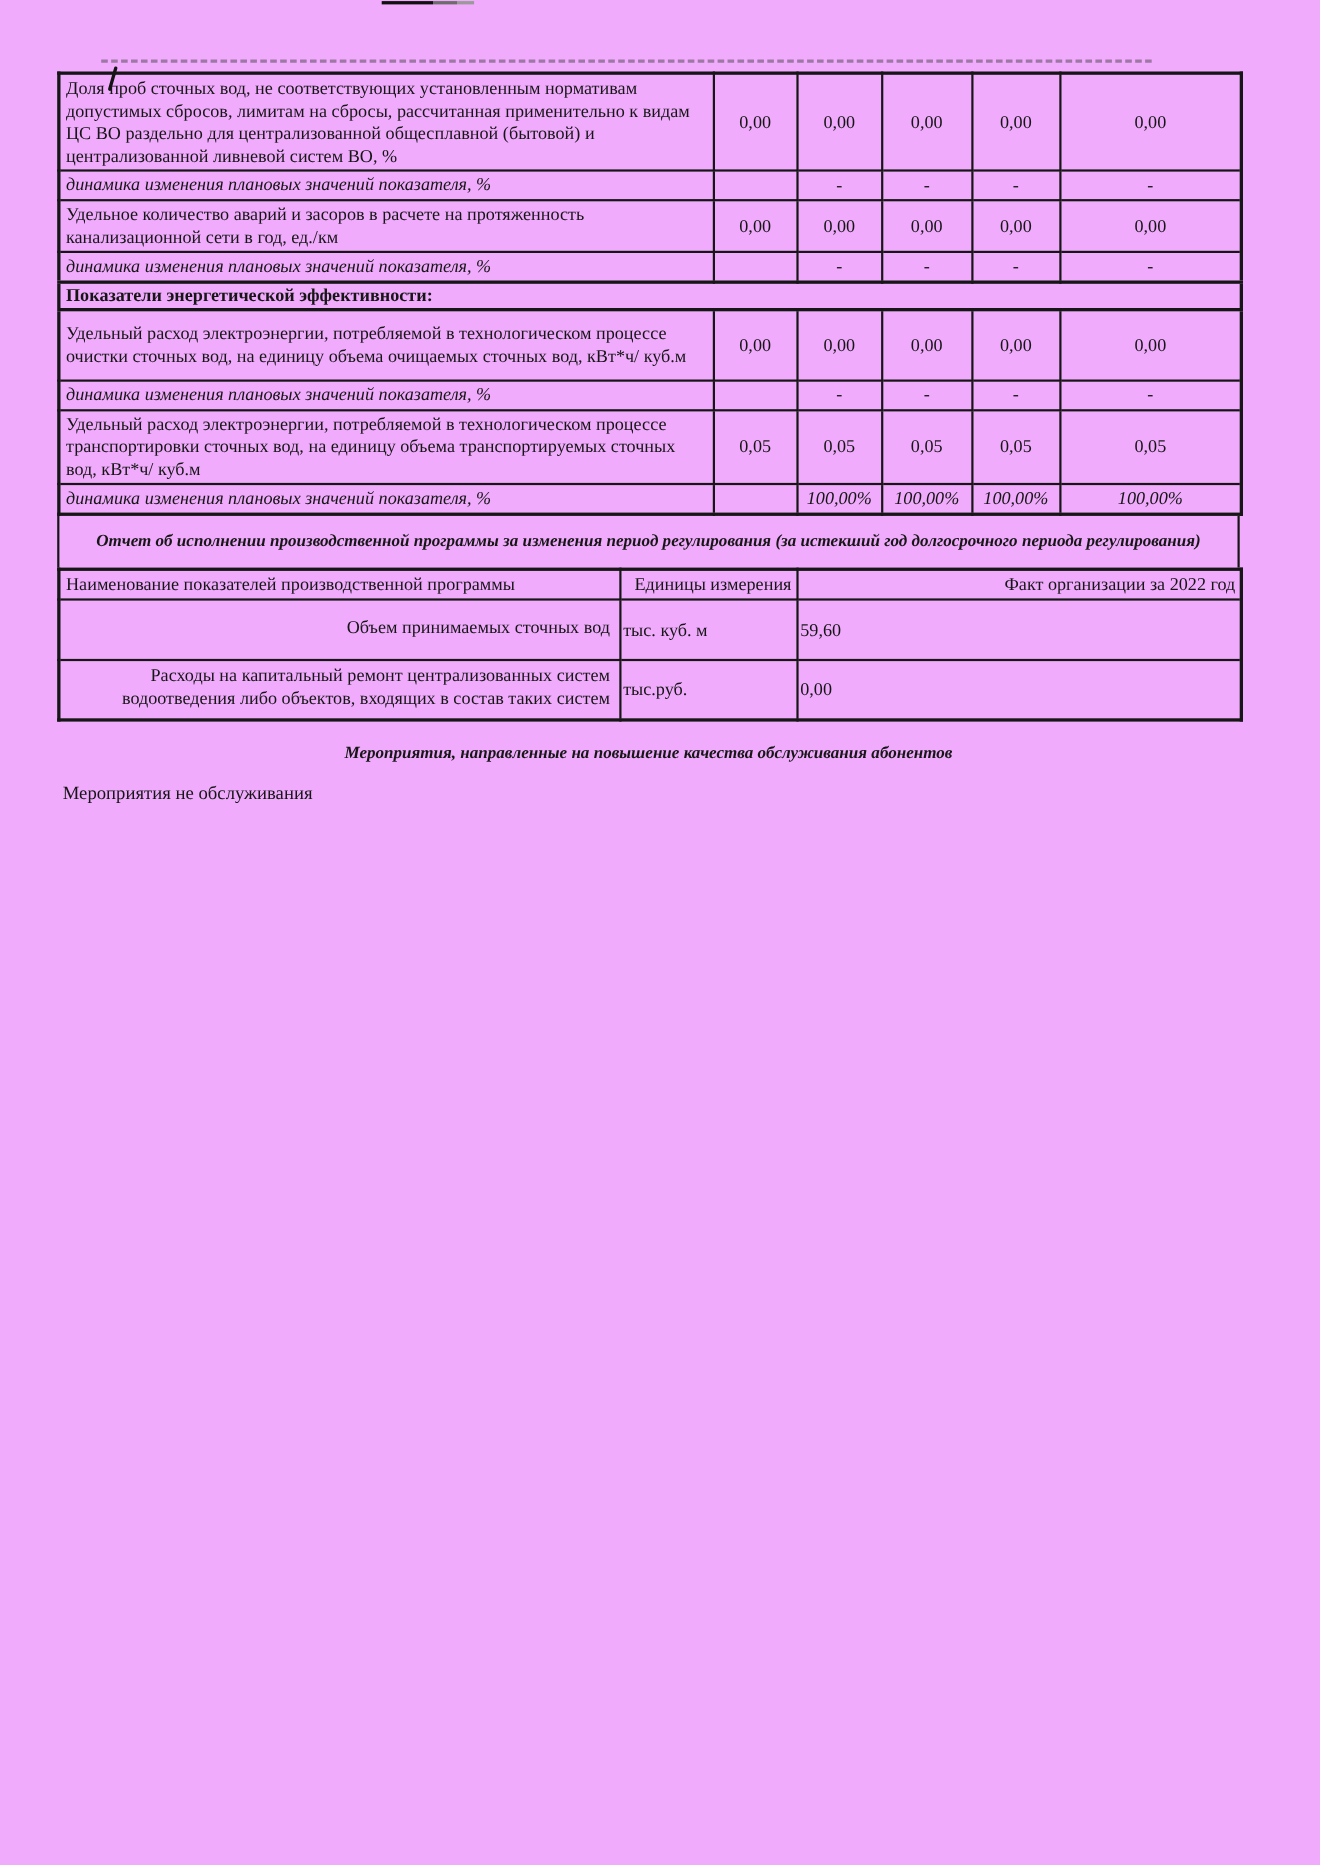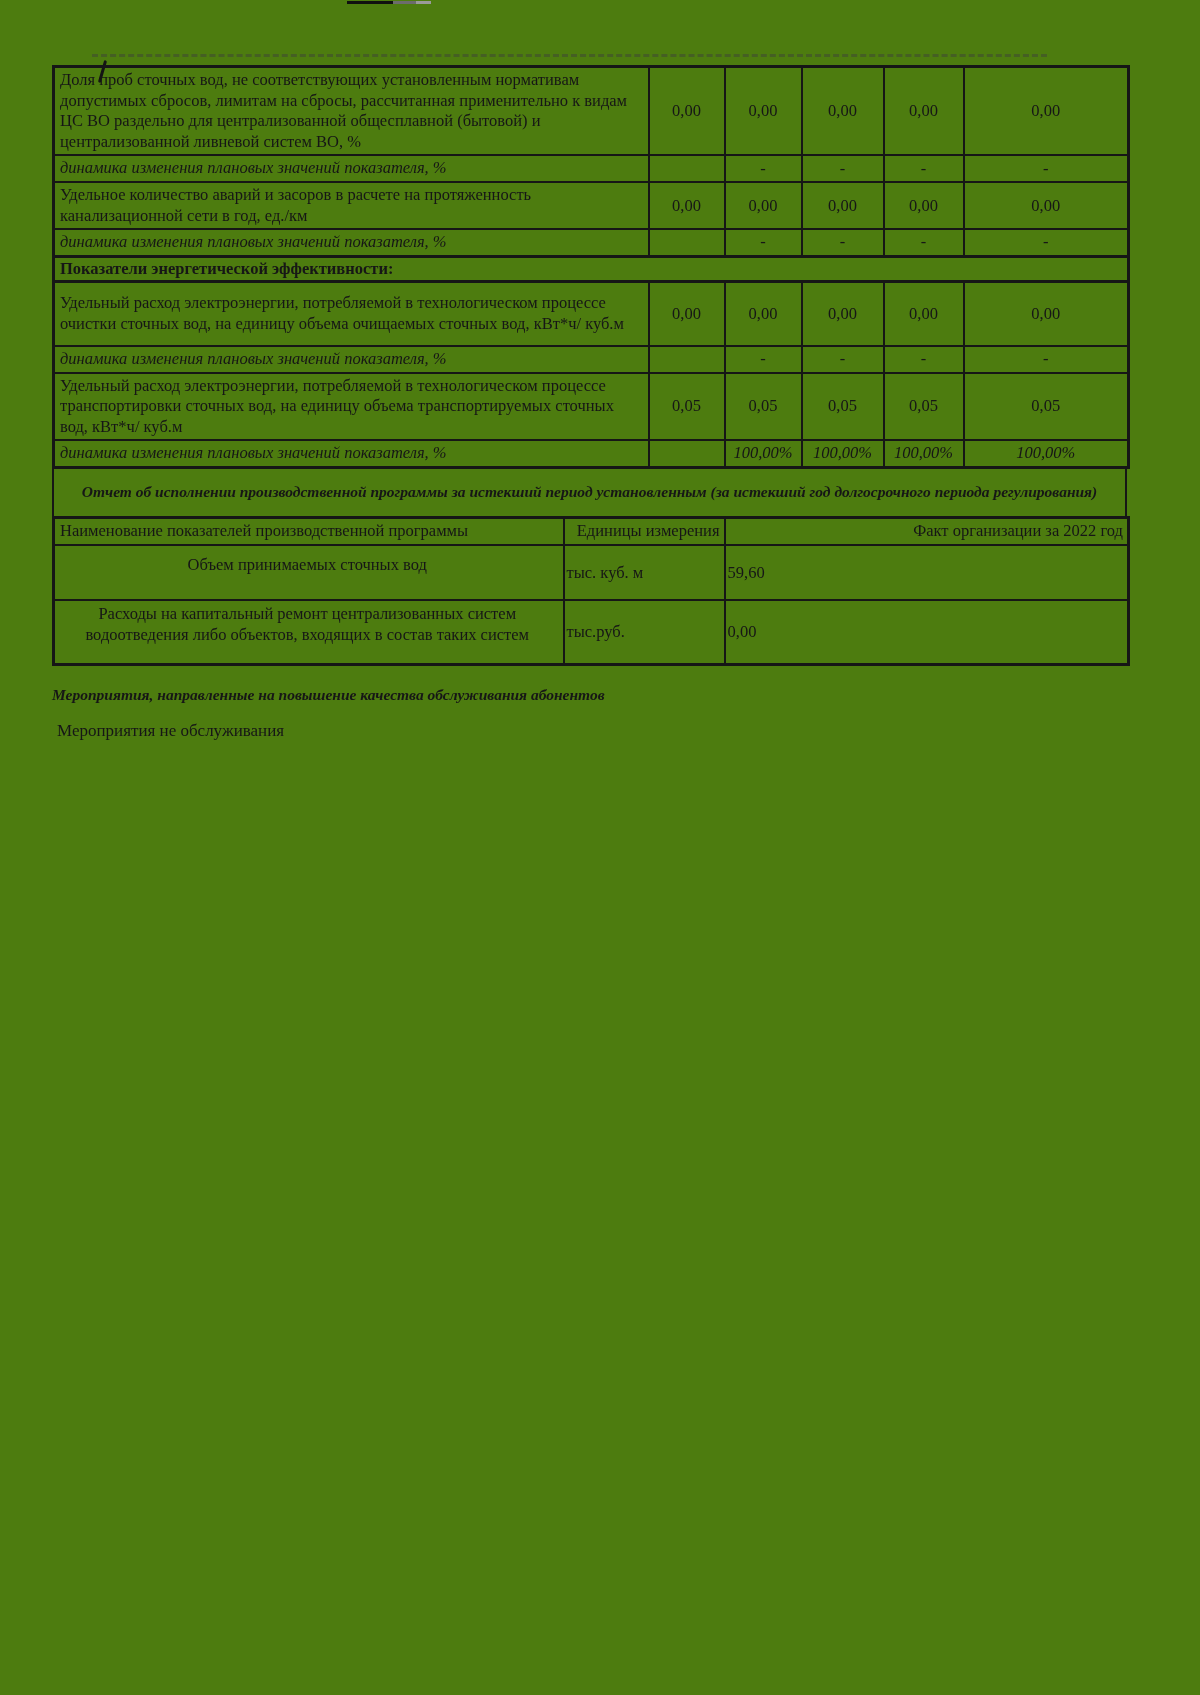--- a/index.html
+++ b/index.html
@@ -2,21 +2,21 @@
 <html lang="ru"><head>
 <meta charset="utf-8">
 <style>
   * { margin:0; padding:0; box-sizing:border-box; }
   html,body { background:#ffffff; }
   body {
     width:1200px; height:1695px; position:relative;
     font-family:"Liberation Serif","DejaVu Serif",serif;
     color:#161616; background:#ffffff; overflow:hidden;
   }
-  .page { position:absolute; inset:0; background:#4d7c0f; }
+  .page { position:absolute; inset:0; background:#f0abfc; }
 
   
   .artifact-top-line {
     position:absolute; left:347px; top:1px; width:84px; height:3px;
     background:linear-gradient(90deg,#101010 0 55%,#6c6c6c 55% 82%,#9a9a9a 82% 100%);
   }
   .artifact-dashes {
     position:absolute; left:92px; top:54px; width:955px; height:0;
     border-top:3px dashed #3c3c3c; opacity:.45;
   }
@@ -52,30 +52,30 @@
     display:flex; align-items:center; justify-content:center;
     font-weight:bold; font-style:italic; font-size:15.5px; text-align:center;
     padding:0 20px;
   }
 
   
   .t2 { border:3px solid #161616; }
   .t2 th, .t2 td { border:2px solid #161616; vertical-align:middle; font-size:16.5px; }
   .t2 th { font-weight:normal; text-align:right; padding:1px 4px; }
   .t2 th.h-name { text-align:left; padding-left:5px; }
-  .t2 td.name { text-align:center; padding:2px 8px 18px 5px; line-height:21px; }
+  .t2 td.name { text-align:right; padding:2px 8px 8px 5px; line-height:21px; }
   .t2 td.unit, .t2 td.fact { text-align:left; padding:1px 2px; }
   .t2 thead tr{height:28px}
   .t2 tbody tr:nth-child(1){height:55px}
   .t2 tbody tr:nth-child(2){height:49px}
   .t2 tbody tr:nth-child(3){height:49px}
   .t2 tbody tr:nth-child(4){height:48px}
 
   .footer-heading {
-    margin-top:20px; text-align:left;
+    margin-top:20px; text-align:center;
     font-weight:bold; font-style:italic; font-size:15.5px;
   }
   .footer-note { margin-top:17px; padding-left:5px; font-size:17px; }
 </style>
 </head>
 <body>
 
 <div class="page">
 
   <div class="artifact-top-line"></div>
@@ -158,21 +158,21 @@
             <td class="val"></td>
             <td class="val">100,00%</td>
             <td class="val">100,00%</td>
             <td class="val">100,00%</td>
             <td class="val">100,00%</td>
           </tr>
         </tbody>
     </table>
 
     <div class="caption-band">
-      <span>Отчет об исполнении производственной программы за истекший период установленным (за истекший год долгосрочного периода регулирования)</span>
+      <span>Отчет об исполнении производственной программы за изменения период регулирования (за истекший год долгосрочного периода регулирования)</span>
     </div>
 
     <table class="t2">
       <colgroup>
         <col style="width:510px">
           <col style="width:161px">
           <col style="width:404px">
       </colgroup>
       <thead>
         <tr>

